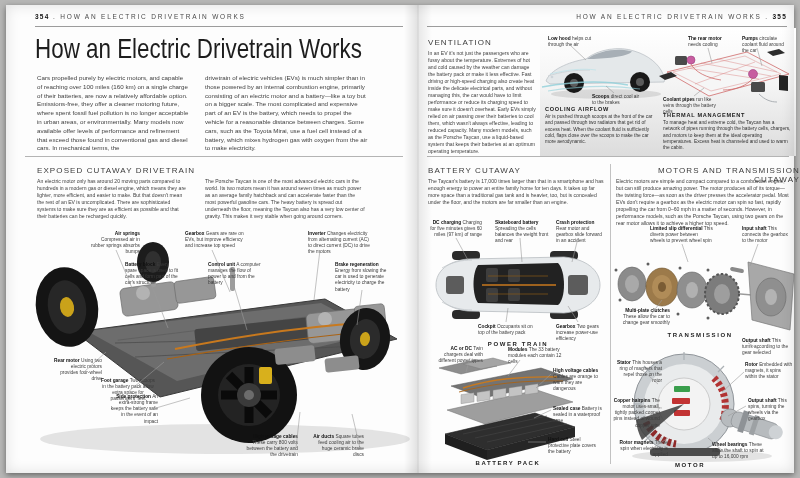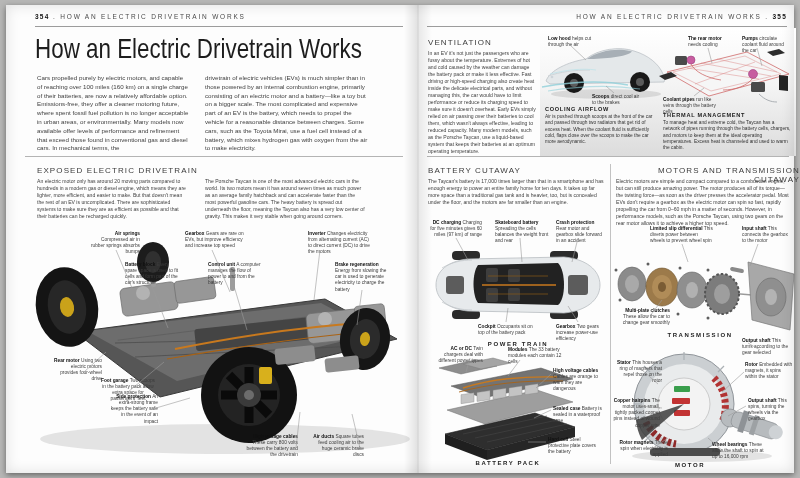--- a/index.html
+++ b/index.html
@@ -106,21 +106,21 @@
 
 <div class="abs" style="left:545px;top:106px;width:110px;">
   <div class="cap-h">COOLING AIRFLOW</div>
   <div class="cap-b">Air is pushed through scoops at the front of the car and passed through two radiators that get rid of excess heat. When the coolant fluid is sufficiently cold, flaps close over the scoops to make the car more aerodynamic.</div>
 </div>
 <div class="abs" style="left:663px;top:112px;width:128px;">
   <div class="cap-h">THERMAL MANAGEMENT</div>
   <div class="cap-b">To manage heat and extreme cold, the Taycan has a network of pipes running through the battery cells, chargers, and motors to keep them at the ideal operating temperatures. Excess heat is channeled and used to warm the cabin.</div>
 </div>
 
-<div class="abs sec-h" style="left:37px;top:166px;">EXPOSED ELECTRIC DRIVETRAIN</div>
+<div class="abs sec-h" style="left:37px;top:166px;">EXPOSED CUTAWAY DRIVETRAIN</div>
 <div class="abs small-txt" style="left:37px;top:178px;width:152px;">An electric motor only has around 20 moving parts compared to hundreds in a modern gas or diesel engine, which means they are lighter, more efficient, and easier to make. But that doesn't mean the rest of an EV is uncomplicated. There are sophisticated systems to make sure they are as efficient as possible and that their batteries can be recharged quickly.</div>
 <div class="abs small-txt" style="left:205px;top:178px;width:162px;">The Porsche Taycan is one of the most advanced electric cars in the world. Its two motors mean it has around seven times as much power as an average family hatchback and can accelerate faster than the most powerful gasoline cars. The heavy battery is spread out underneath the floor, meaning the Taycan also has a very low center of gravity. This makes it very stable when going around corners.</div>
 
 <svg class="abs" style="left:25px;top:227px;" width="390" height="244" viewBox="0 0 390 244">
   <ellipse cx="200" cy="212" rx="185" ry="15" fill="#000" opacity="0.10"></ellipse>
   <polygon points="50,105 300,72 372,112 135,170" fill="#565656" stroke="#3a3a3a" stroke-width="1"></polygon>
   <polygon points="62,104 296,76 352,106 152,154" fill="#6d6d6d"></polygon>
   <line x1="92" y1="100" x2="330" y2="100" stroke="#5a5a5a" stroke-width="0.6" transform="rotate(-7 200 100)"></line>
   <line x1="90" y1="116" x2="340" y2="110" stroke="#4c4c4c" stroke-width="0.8"></line>
   <line x1="110" y1="130" x2="352" y2="118" stroke="#4c4c4c" stroke-width="0.8"></line>

